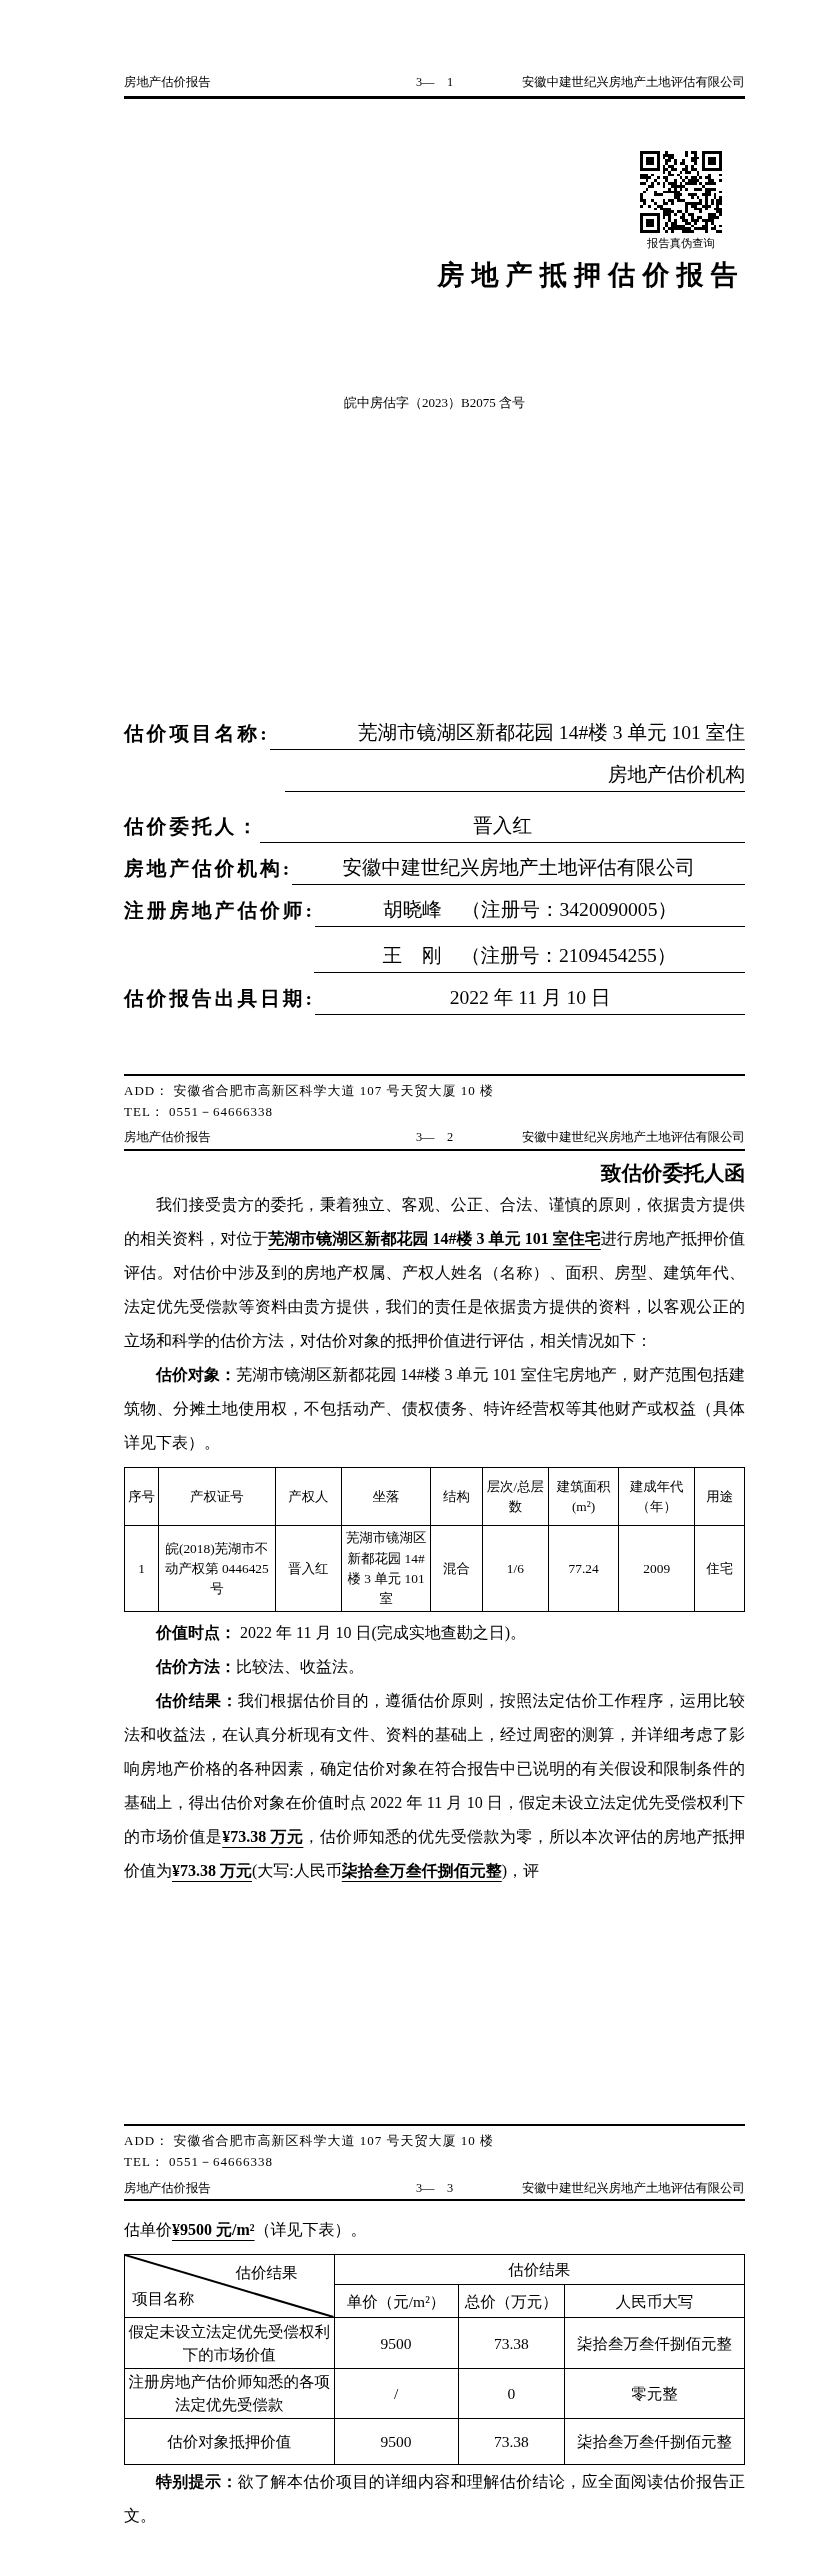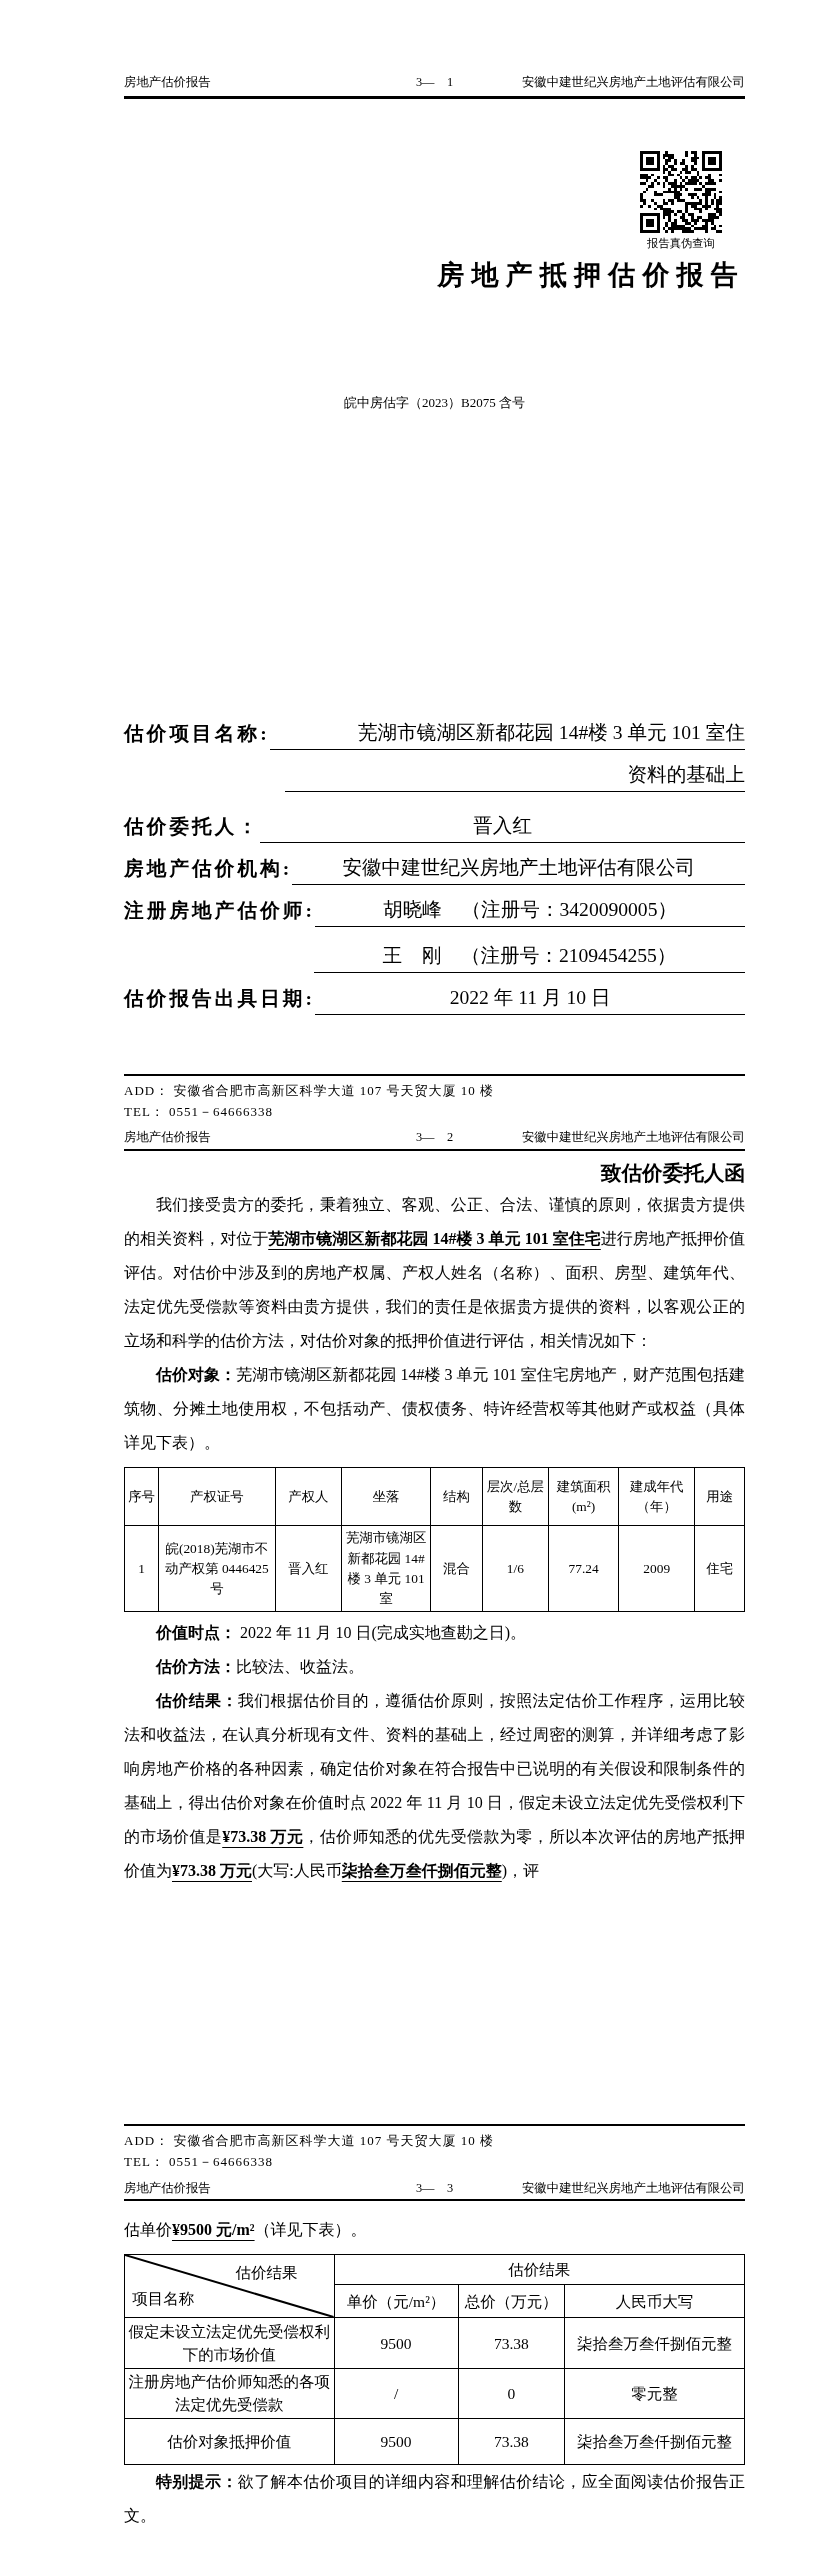--- a/index.html
+++ b/index.html
@@ -373,21 +373,21 @@
   <div class="abs cover-title">房地产抵押估价报告</div>
   <div class="abs doc-number">皖中房估字（2023）B2075 含号</div>
 
   <div class="abs form">
     <div class="form-row">
       <span class="form-label">估价项目名称:</span>
       <span class="form-value vleft">芜湖市镜湖区新都花园 14#楼 3 单元 101 室住</span>
     </div>
     <div class="form-row gap1">
       <span class="form-spacer1"></span>
-      <span class="form-value vleft">资料的基础上</span>
+      <span class="form-value vleft">房地产估价机构</span>
     </div>
     <div class="form-row">
       <span class="form-label">估价委托人：</span>
       <span class="form-value">晋入红</span>
     </div>
     <div class="form-row">
       <span class="form-label">房地产估价机构:</span>
       <span class="form-value">安徽中建世纪兴房地产土地评估有限公司</span>
     </div>
     <div class="form-row gap2">

